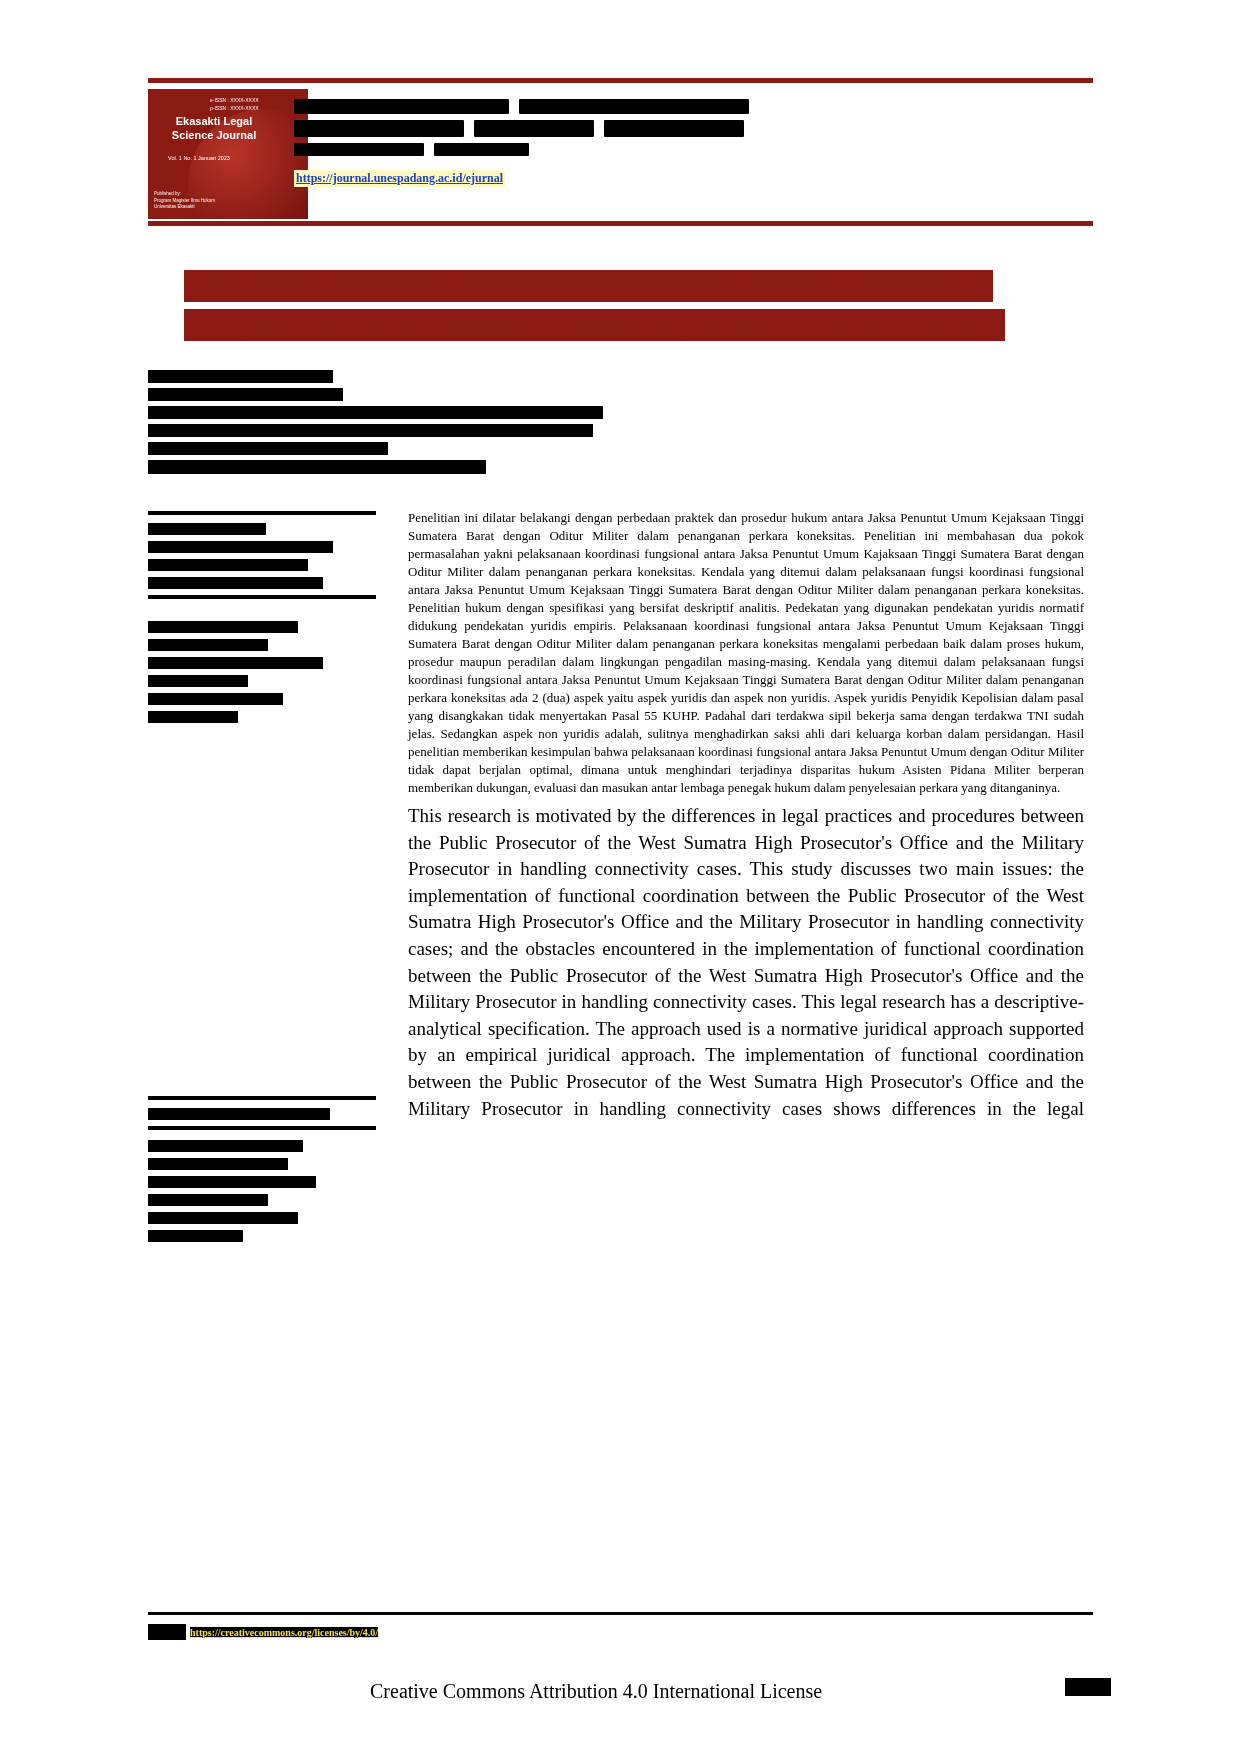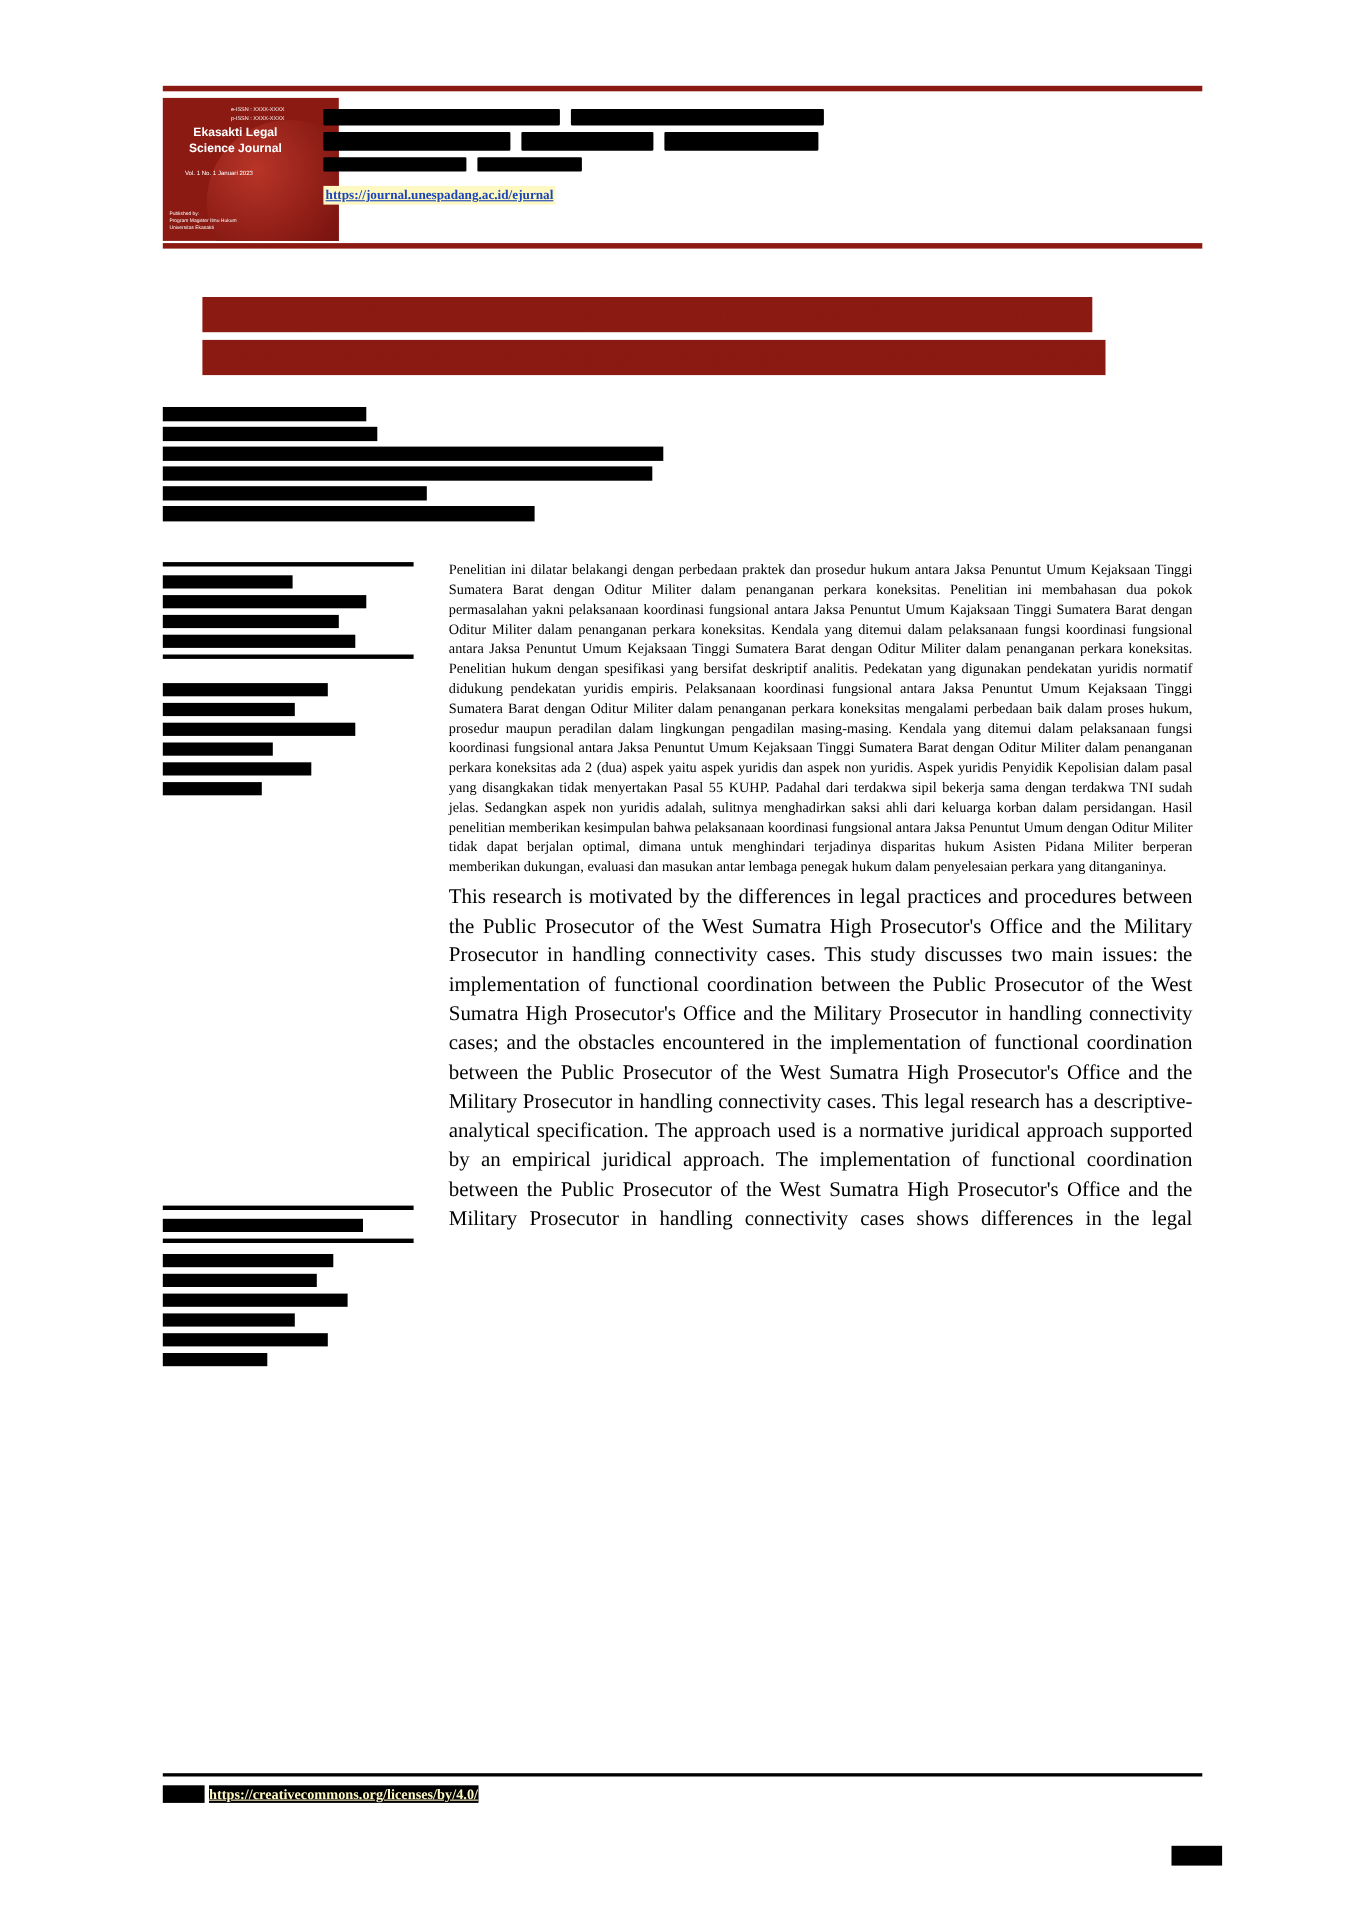--- a/index.html
+++ b/index.html
@@ -220,22 +220,22 @@
     width: 945px;
     border-top: 3px solid #000;
   }
   .foot-left {
     position: absolute;
     left: 148px;
     top: 1622px;
     width: 300px;
   }
   .foot-lic-link {
-    color: #fef9c3;
-    font-size: 13px;
+    color: #fde047;
+    font-size: 10px;
     font-weight: bold;
     background: #000;
     display: inline-block;
   }
   .foot-center {
     position: absolute;
     left: 370px;
     top: 1680px;
     font-size: 20px;
   }
@@ -338,16 +338,17 @@
     </div>
   </div>
 
   <div class="foot-rule"></div>
 
   <div class="foot-left">
     <span class="redact-bar" style="width:38px;height:16px;vertical-align:middle;"></span>
     <a class="foot-lic-link" href="#">https://creativecommons.org/licenses/by/4.0/</a>
   </div>
 
+  <div class="foot-center">Creative Commons Attribution 4.0 International License</div>
 
   <div class="foot-right"></div>
 
 </div>
 
 </body></html>

